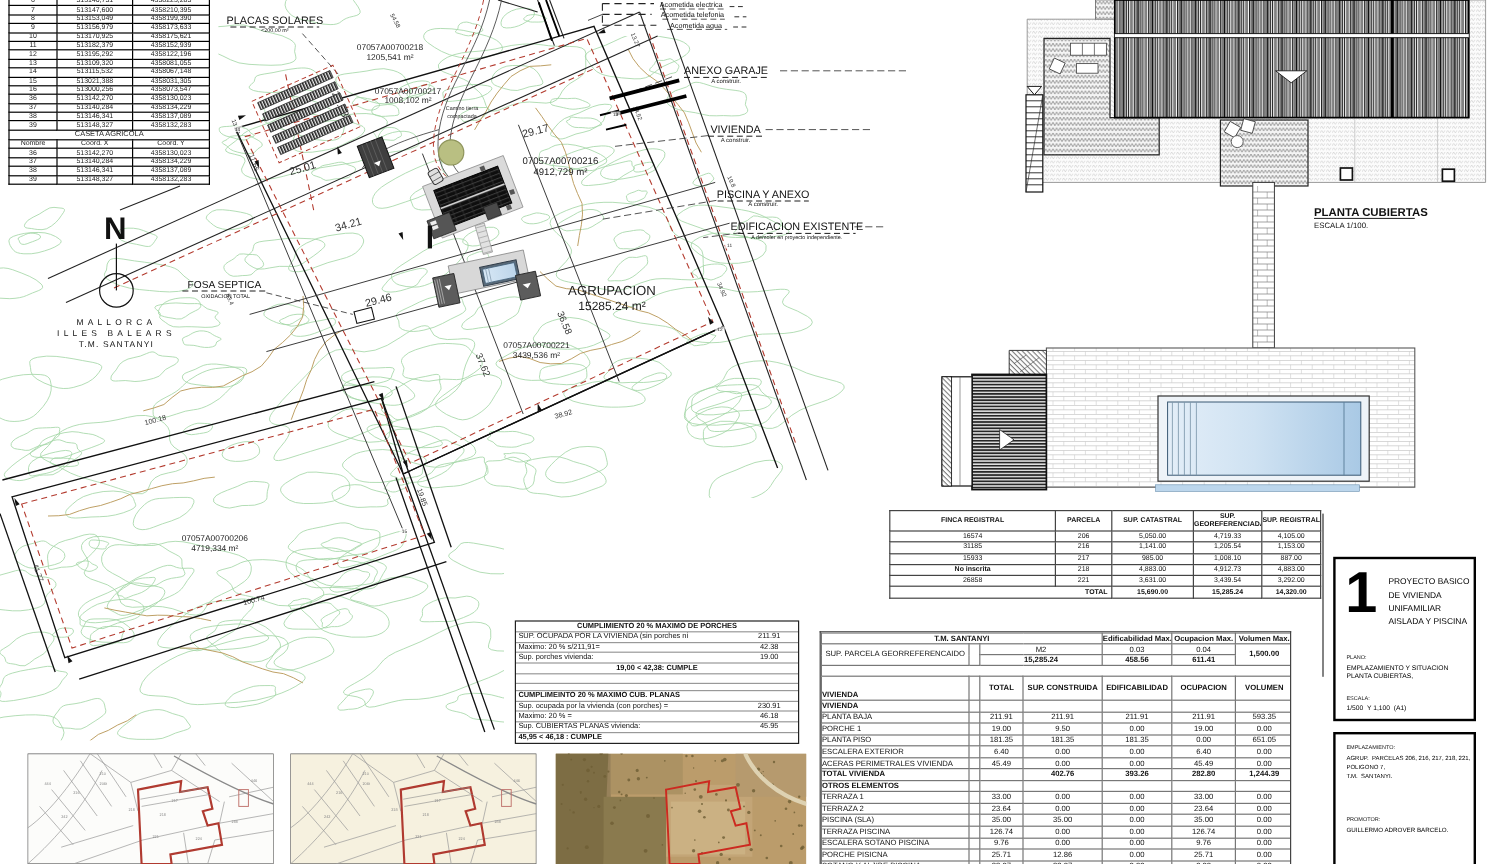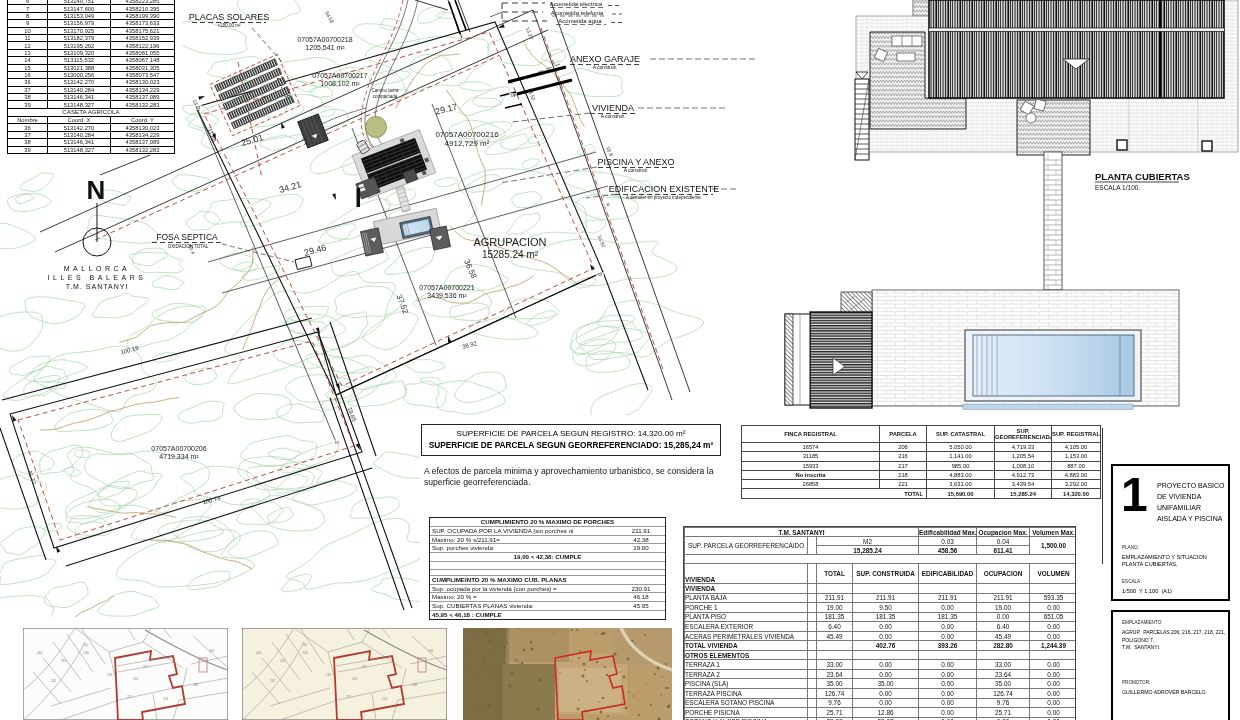--- a/index.html
+++ b/index.html
@@ -784,28 +784,21 @@
           </tr>
 <tr style="height:7.4px">
             <td style="border:1px solid #000;text-align:center">39</td>
             <td style="border:1px solid #000;text-align:center">513148,327</td>
             <td style="border:1px solid #000;text-align:center">4358132,283</td>
           </tr>
 </tbody>
       </table>
     </div>
 
-<div class="abs" style="left:421px;top:424px;width:300px;height:32px;border:1.6px solid #222;text-align:center;font-size:8.1px;line-height:10.5px;padding-top:4px;">
-SUPERFICIE DE PARCELA SEGUN REGISTRO: 14,320.00 m²<br>
-<b style="font-size:8.3px;">SUPERFICIE DE PARCELA SEGUN GEORREFERENCIADO: 15,285,24 m²</b>
-</div>
-
-<div class="abs" style="left:424px;top:466px;width:300px;font-size:8.6px;line-height:10.5px;color:#111;">
-A efectos de parcela minima y aprovechamiento urbanistico, se considera la superficie georreferenciada.
-</div>
+
 
 <div class="abs" style="left:429px;top:517px;width:237px;border:1.2px solid #222;font-size:6.2px;line-height:7.8px;color:#111;">
 <div style="text-align:center;font-weight:bold;border-bottom:0.5px solid #999;">CUMPLIMIENTO 20 % MAXIMO DE PORCHES</div>
 <div style="display:flex;border-bottom:0.5px solid #999;">
         <div style="flex:1;padding-left:2px;">SUP. OCUPADA POR LA VIVIENDA (sin porches ni</div>
         <div style="width:48px;text-align:center;">211.91</div>
       </div>
 <div style="display:flex;border-bottom:0.5px solid #999;">
         <div style="flex:1;padding-left:2px;">Maximo: 20 % s/211,91=</div>
         <div style="width:48px;text-align:center;">42.38</div>

